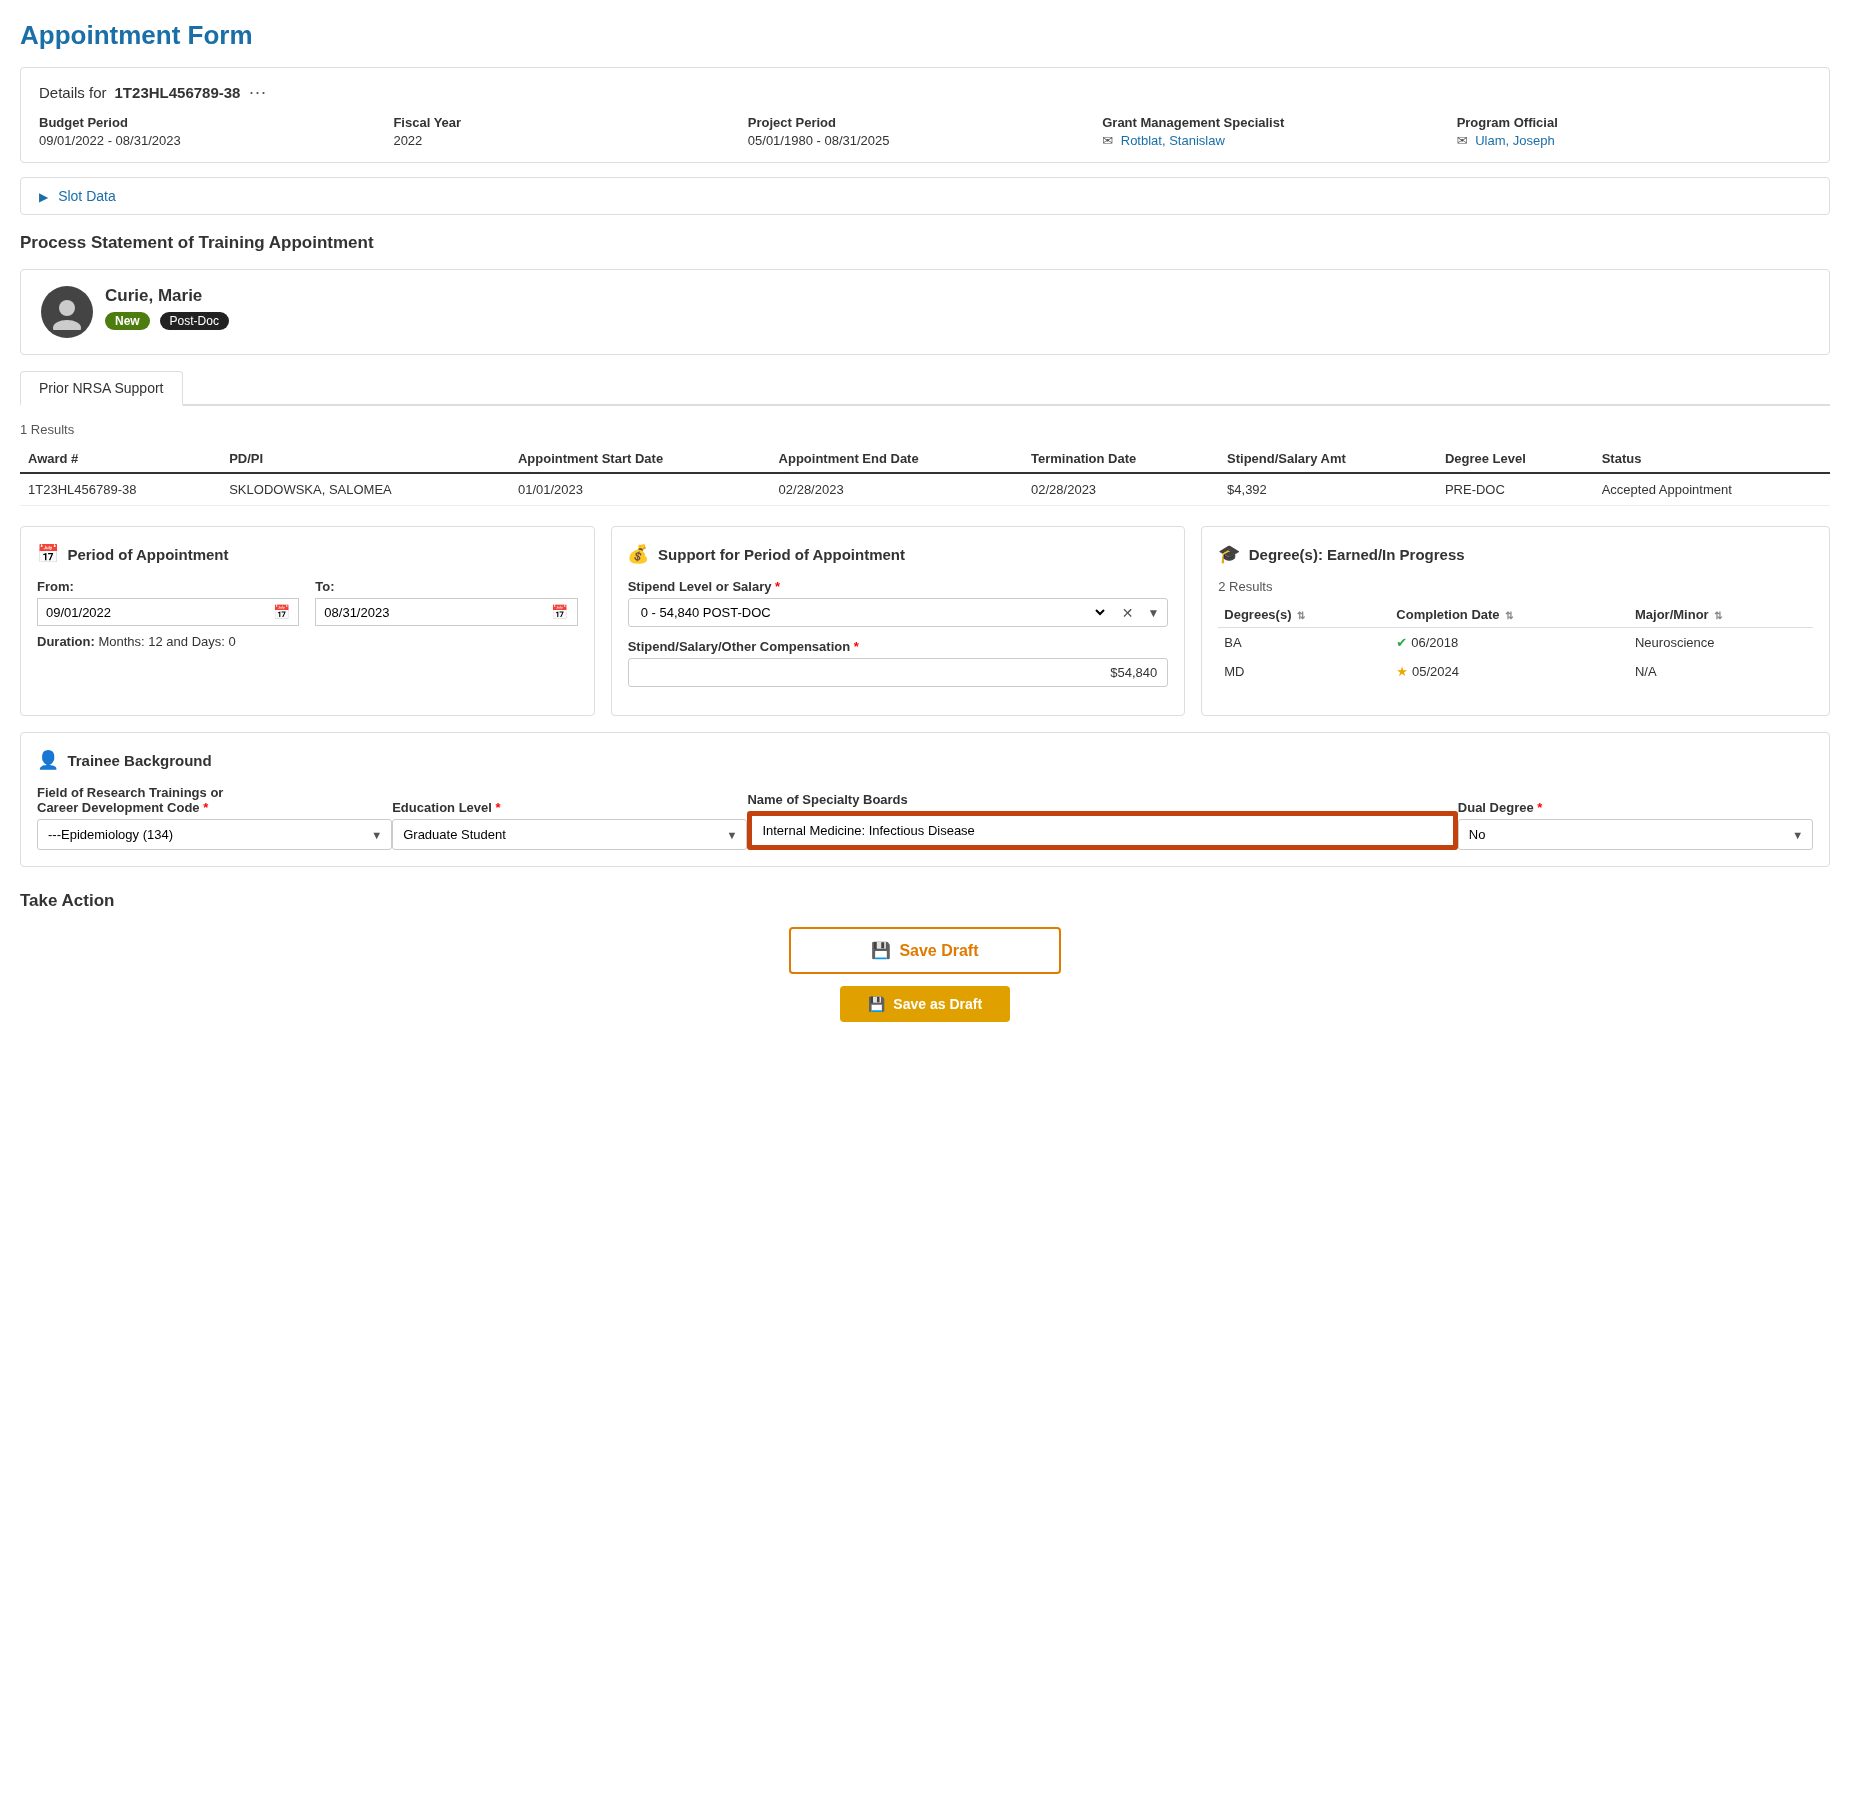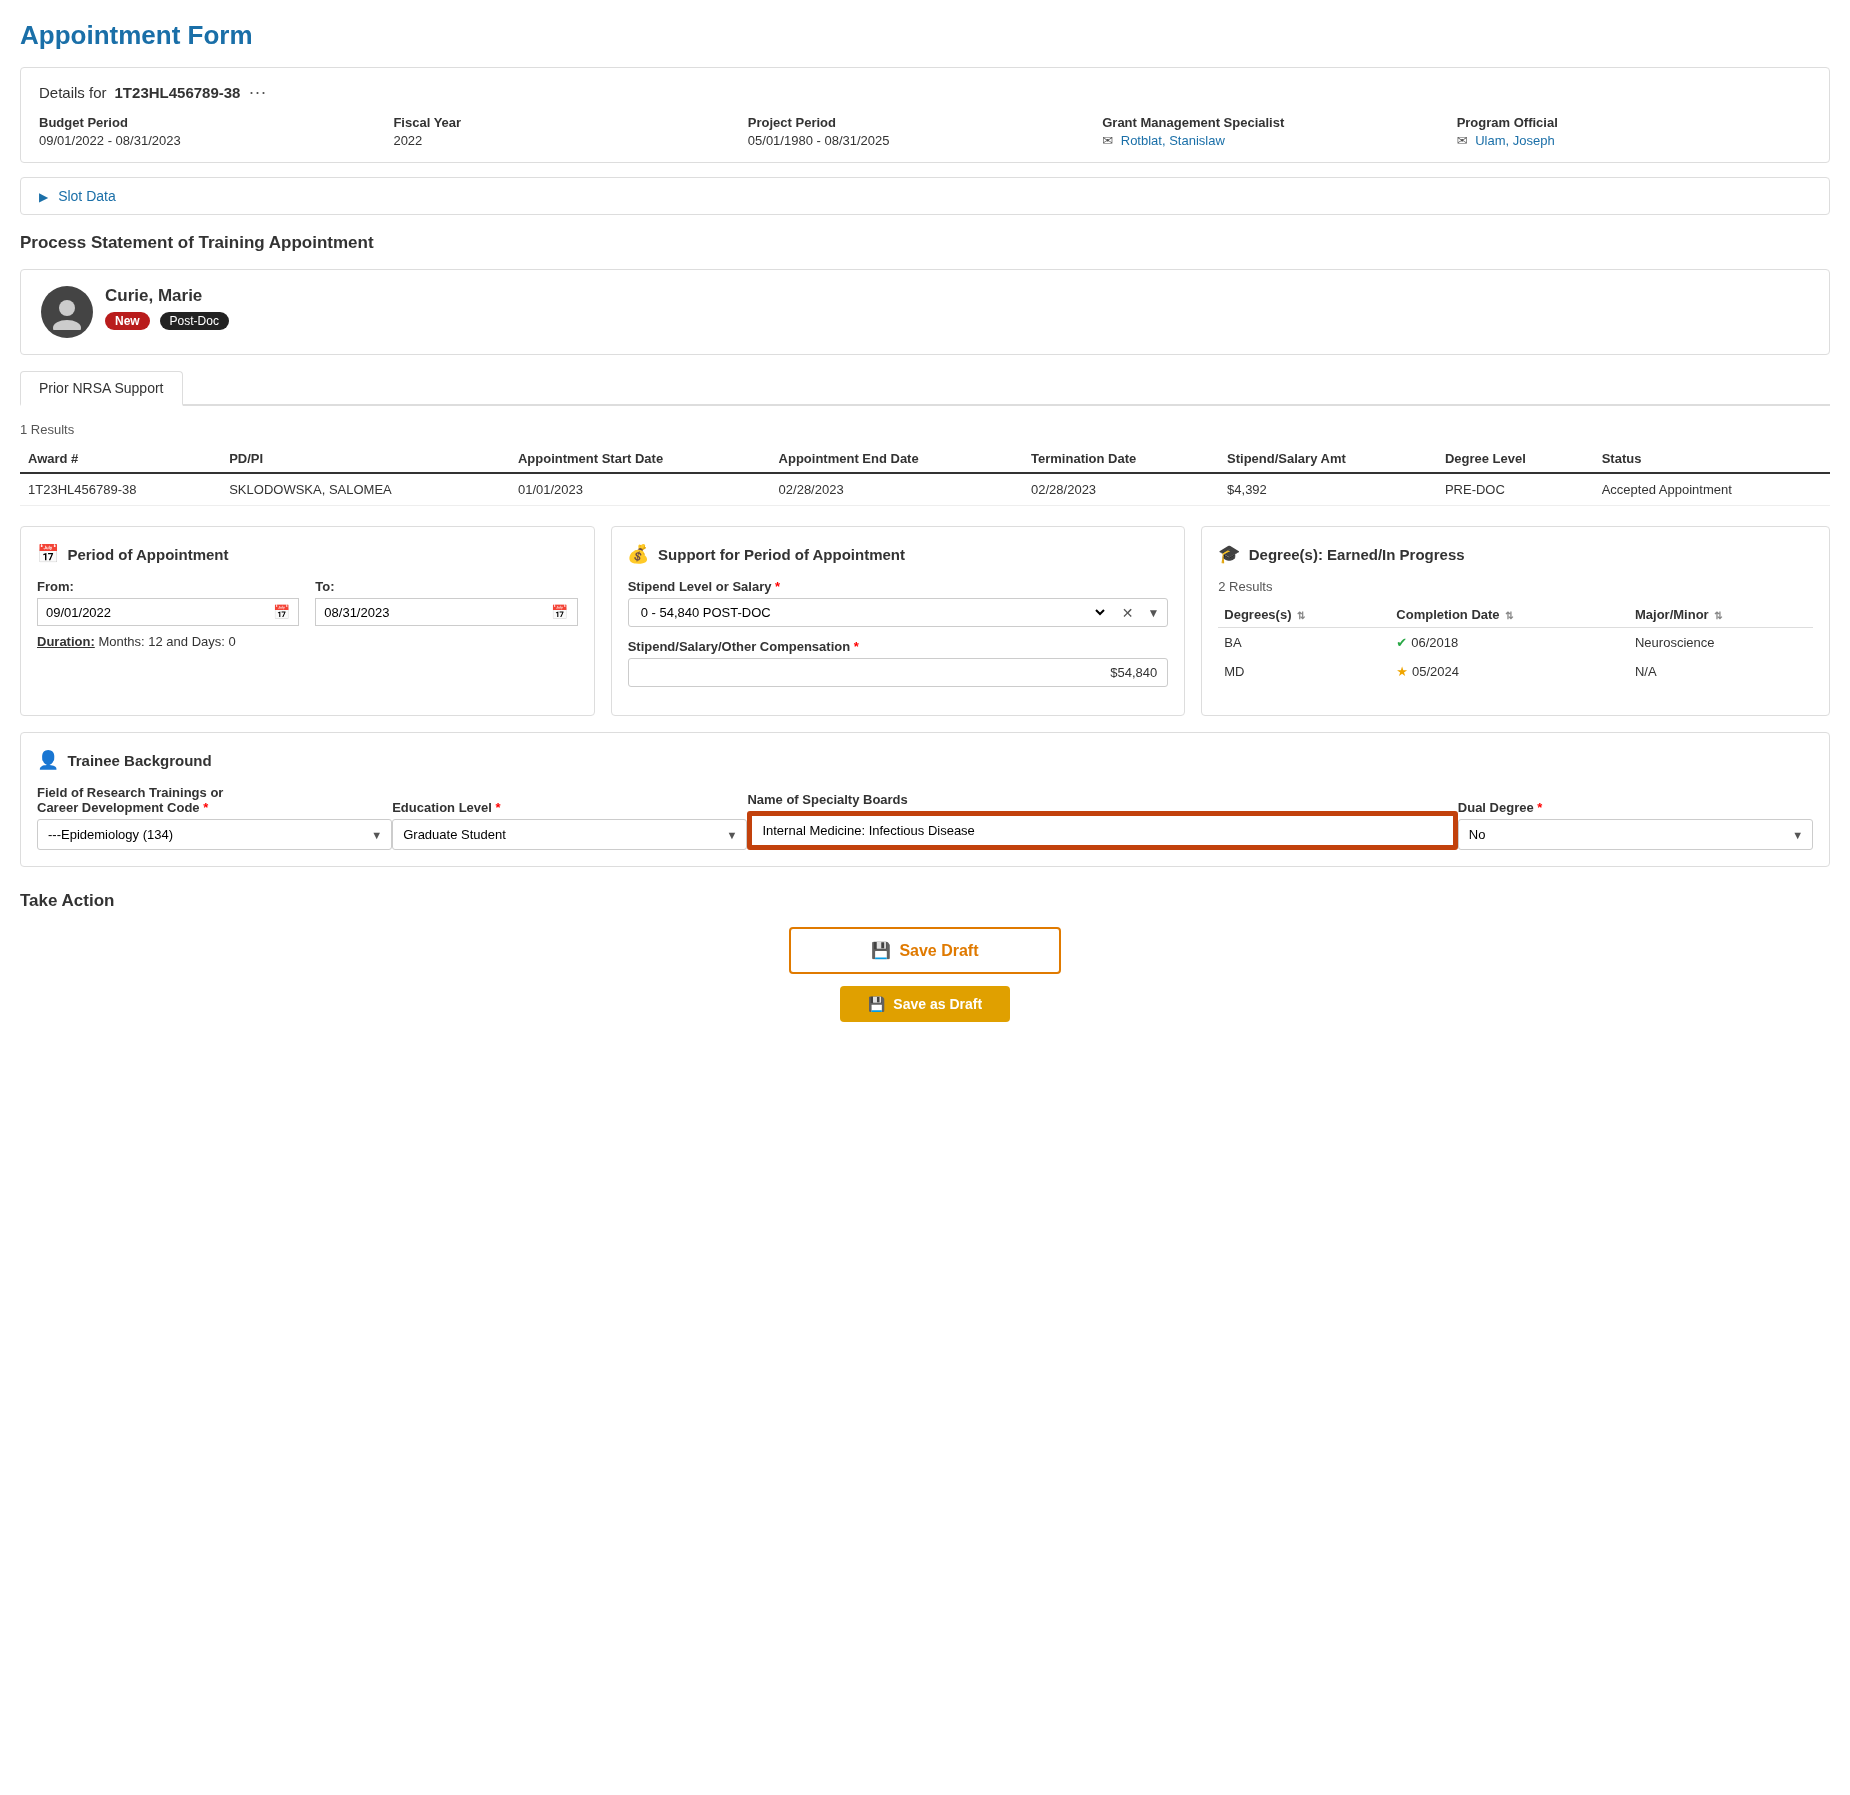--- a/index.html
+++ b/index.html
@@ -20,21 +20,21 @@
 
     .slot-data-section { border: 1px solid #ddd; border-radius: 4px; padding: 10px 18px; margin-bottom: 18px; }
     .slot-data-link { color: #1a6fa8; font-size: 14px; cursor: pointer; text-decoration: none; }
     .arrow-right { margin-right: 6px; font-size: 12px; }
 
     .section-title { font-size: 17px; font-weight: bold; margin-bottom: 16px; }
 
     .trainee-card { border: 1px solid #ddd; border-radius: 4px; padding: 16px 20px; margin-bottom: 16px; display: flex; align-items: flex-start; gap: 12px; }
     .avatar { width: 52px; height: 52px; background: #444; border-radius: 50%; display: flex; align-items: center; justify-content: center; color: #fff; font-size: 28px; flex-shrink: 0; }
     .trainee-name { font-size: 17px; font-weight: bold; margin-bottom: 6px; }
-    .badge-new { background: #b91c1c; color: #fff; border-radius: 10px; padding: 2px 10px; font-size: 12px; font-weight: bold; margin-right: 6px; }
+    .badge-new { background: #4d7c0f; color: #fff; border-radius: 10px; padding: 2px 10px; font-size: 12px; font-weight: bold; margin-right: 6px; }
     .badge-postdoc { background: #222; color: #fff; border-radius: 10px; padding: 2px 10px; font-size: 12px; }
 
     .tabs { border-bottom: 2px solid #ddd; margin-bottom: 16px; }
     .tab { display: inline-block; padding: 8px 18px; cursor: pointer; border: 1px solid #ddd; border-bottom: none; border-radius: 4px 4px 0 0; background: #fff; font-size: 14px; }
     .tab.active { background: #fff; border-bottom: 2px solid #fff; margin-bottom: -2px; }
 
     .results-count { font-size: 13px; margin-bottom: 8px; color: #555; }
     .table { width: 100%; border-collapse: collapse; margin-bottom: 20px; }
     .table th { text-align: left; font-size: 13px; font-weight: bold; border-bottom: 2px solid #333; padding: 6px 8px; }
     .table td { font-size: 13px; padding: 8px 8px; border-bottom: 1px solid #eee; }
@@ -48,21 +48,21 @@
     .form-label { font-size: 13px; font-weight: bold; margin-bottom: 4px; }
     .form-label .required { color: red; }
     .form-row { display: flex; gap: 16px; }
     .form-half { flex: 1; }
 
     .date-input-wrap { display: flex; align-items: center; border: 1px solid #ccc; border-radius: 0; padding: 5px 8px; background: #fff; }
     .date-input-wrap input { border: none; outline: none; font-size: 13px; flex: 1; }
     .cal-icon { color: #555; cursor: pointer; font-size: 14px; }
 
     .duration-text { font-size: 13px; margin-top: 8px; }
-    .duration-label { font-weight: bold; text-decoration: underline; }
+    .duration-label { font-weight: bold; }
 
     .select-wrap { position: relative; }
     .select-wrap select { width: 100%; padding: 7px 10px; border: 1px solid #ccc; border-radius: 3px; font-size: 13px; appearance: none; background: #fff; }
     .select-wrap::after { content: '▼'; position: absolute; right: 10px; top: 50%; transform: translateY(-50%); font-size: 11px; color: #555; pointer-events: none; }
 
     .stipend-select-wrap { display: flex; align-items: center; border: 1px solid #ccc; border-radius: 3px; background: #fff; padding: 5px 8px; gap: 14px; }
     .stipend-select-wrap select { border: none; outline: none; font-size: 13px; flex: 1; background: transparent; }
     .clear-icon { color: #555; cursor: pointer; font-size: 14px; }
     .chevron-icon { color: #555; font-size: 12px; }
 

